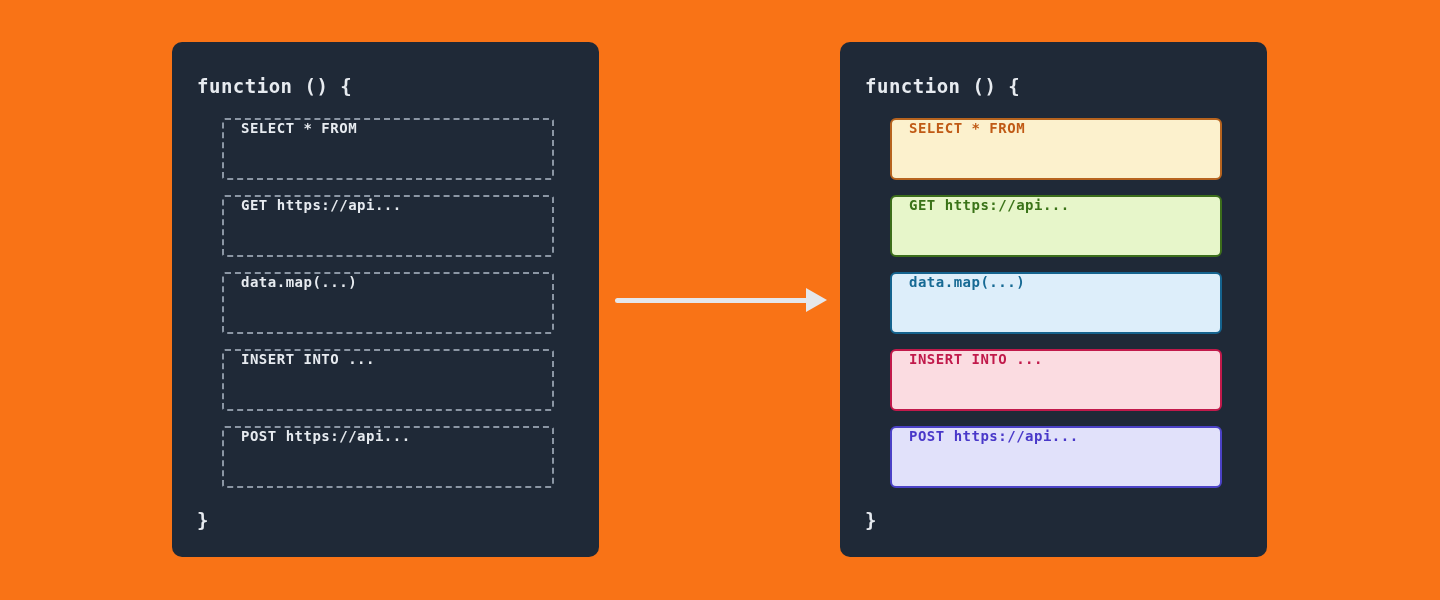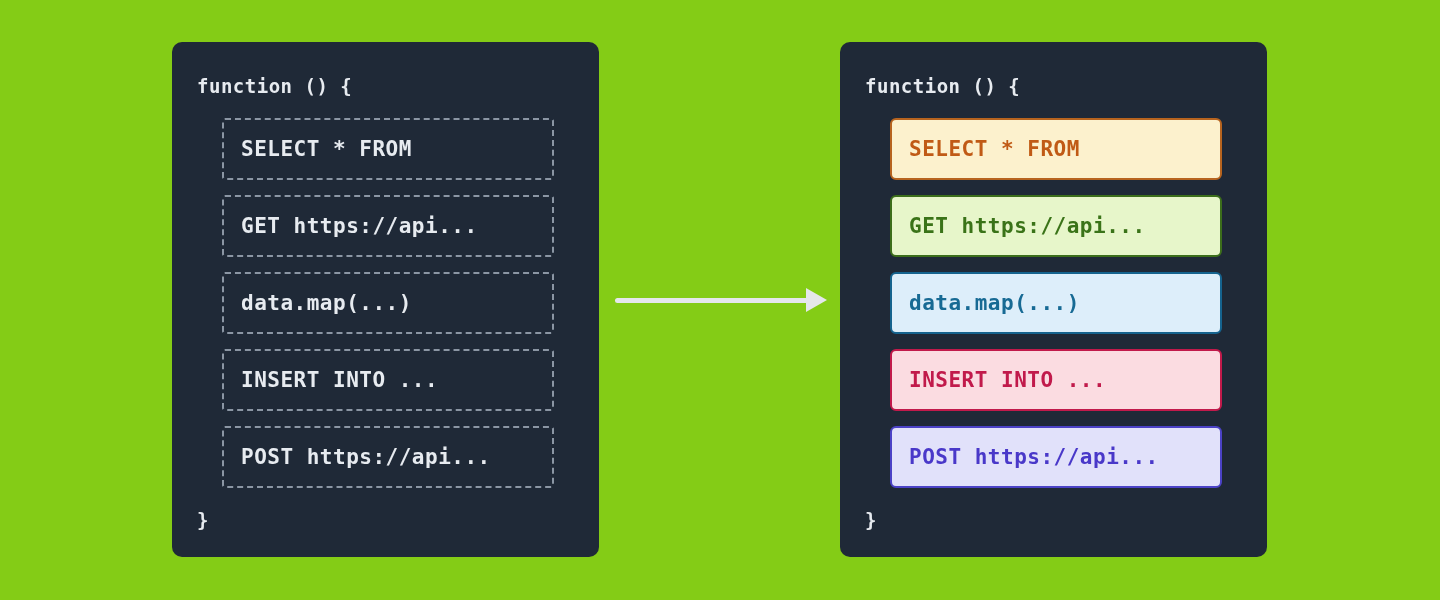--- a/index.html
+++ b/index.html
@@ -47,23 +47,23 @@
     position: absolute;
     left: 50px;
     top: 76px;
     width: 332px;
   }
   .code-box {
     box-sizing: border-box;
     height: 62px;
     margin-bottom: 15px;
     display: flex;
-    align-items: center;
+    align-items: flex-start;
     padding-left: 17px;
-    font-size: 21px;
+    font-size: 14px;
     font-weight: bold;
     letter-spacing: 0.5px;
     white-space: pre;
   }
   .code-box.dashed {
     border: 2px dashed;
     border-radius: 3px;
     background: transparent;
   }
   .code-box.solid {
@@ -86,21 +86,21 @@
     height: 0;
     border-top: 12px solid transparent;
     border-bottom: 12px solid transparent;
     border-left-width: 21px;
     border-left-style: solid;
   }
 </style>
 </head>
 <body>
 
-<div class="stage" style="background-color: #84cc16;">
+<div class="stage" style="background-color: #f97316;">
 
   <div class="panel panel-left" style="background-color: rgb(31, 41, 55);">
     <div class="fn-title" style="color: rgb(231, 235, 240);">function () {</div>
 
     <div class="blocks">
       <div class="code-box dashed" style="border-color: rgb(139, 150, 164); color: rgb(231, 235, 240);">
         <span>SELECT * FROM</span>
       </div>
       <div class="code-box dashed" style="border-color: rgb(139, 150, 164); color: rgb(231, 235, 240);">
         <span>GET https://api...</span>

